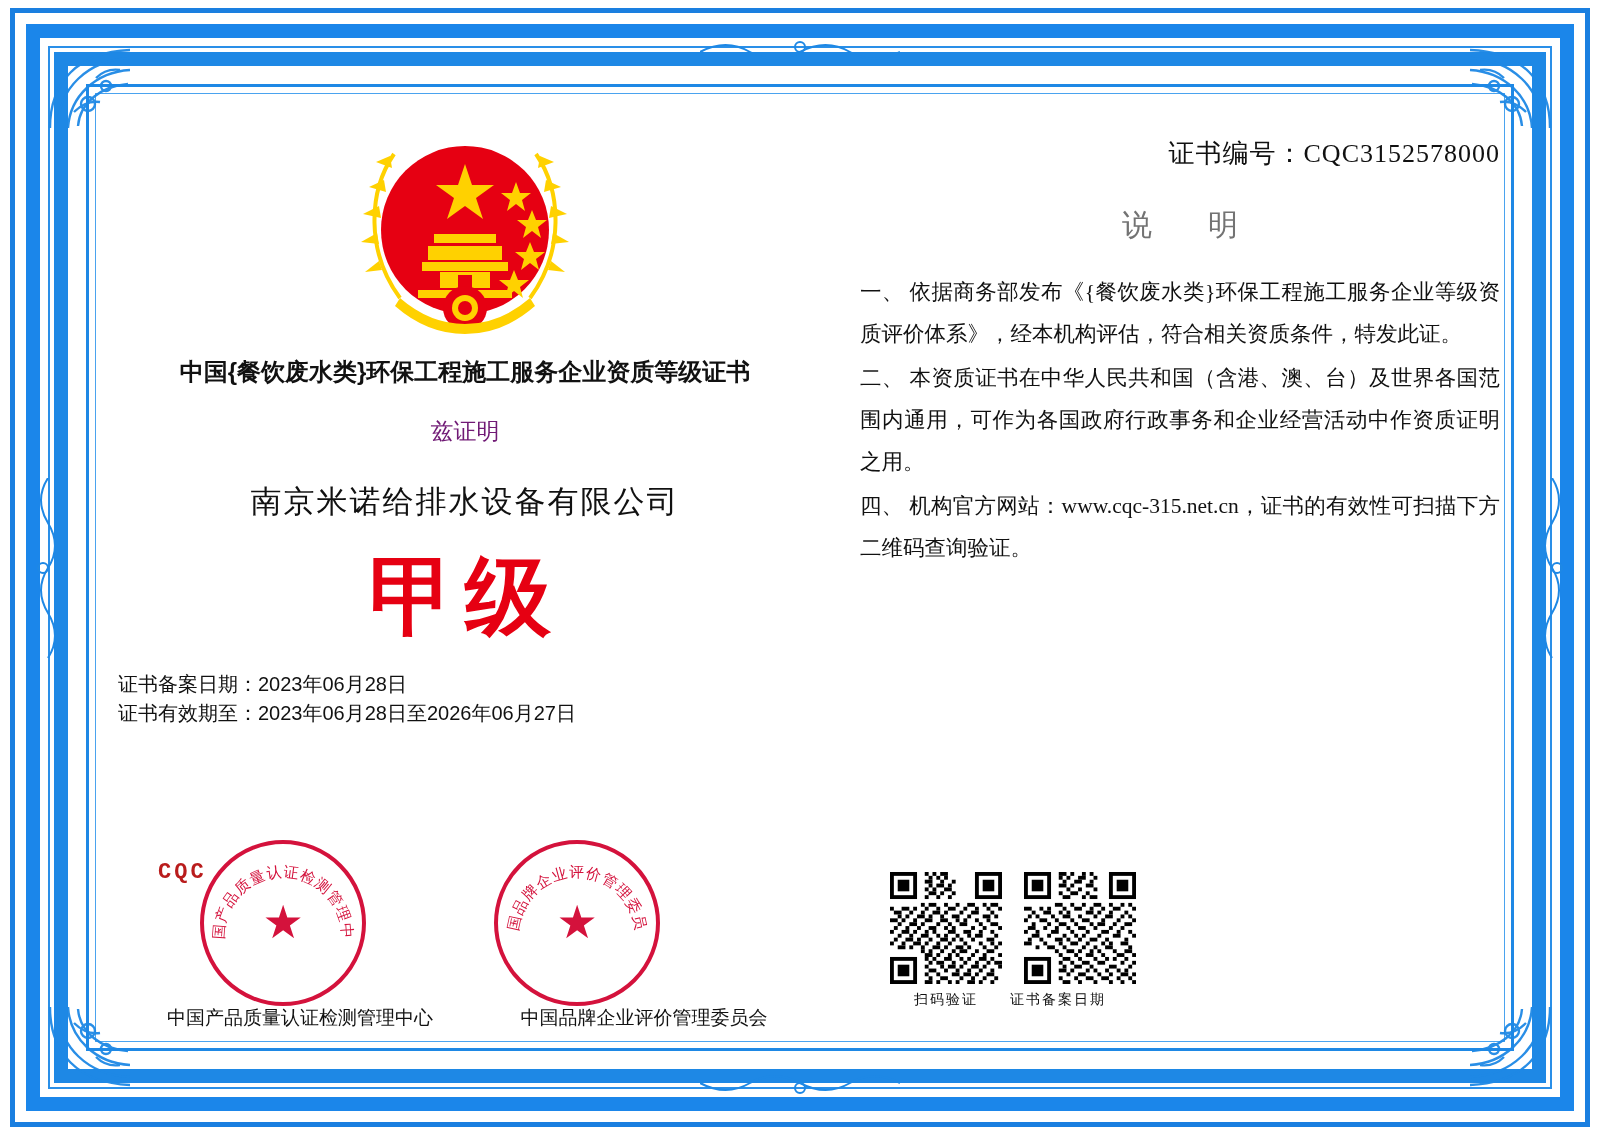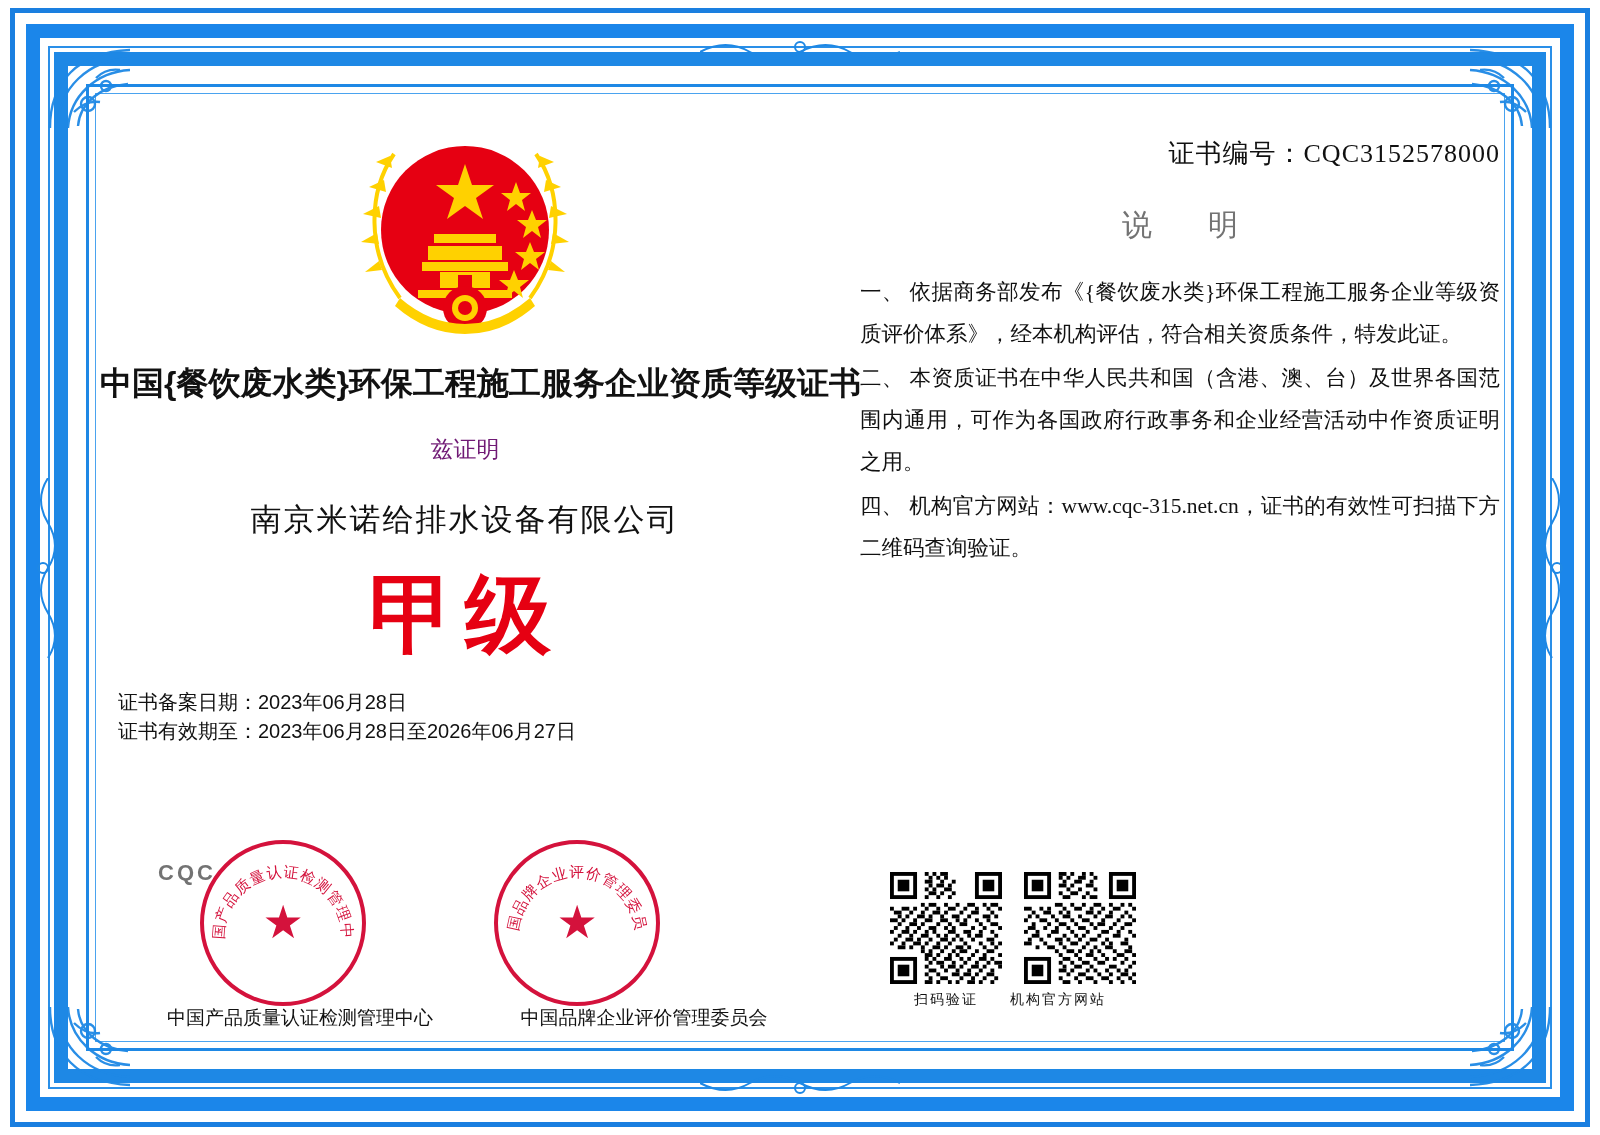--- a/index.html
+++ b/index.html
@@ -103,24 +103,24 @@
   }
 
   .emblem {
     margin-top: 22px;
     width: 100%;
     display: flex;
     justify-content: center;
   }
 
   .cert-title {
-    margin-top: 12px;
+    margin-top: 6px;
     font-family: "Liberation Sans", "DejaVu Sans", sans-serif;
     font-weight: bold;
-    font-size: 32px;
+    font-size: 24px;
     letter-spacing: 0px;
     color: #111111;
     white-space: nowrap;
   }
 
   .hereby {
     margin-top: 28px;
     font-family: Liberation Mono, monospace;
     font-size: 23px;
     color: #701a75;
@@ -153,24 +153,24 @@
     font-family: "Liberation Sans", "DejaVu Sans", sans-serif;
     font-size: 20px;
     color: #111111;
     line-height: 1.45;
   }
 
   .cqc-mark {
     position: absolute;
     left: 58px;
     top: 760px;
-    font-family: Liberation Sans, sans-serif;
+    font-family: Liberation Mono, monospace;
     font-weight: bold;
     font-size: 22px;
-    color: #737373;
+    color: #b91c1c;
     letter-spacing: 3px;
   }
 
   
   .seals {
     position: absolute;
     left: 0;
     right: 0;
     top: 740px;
     height: 160px;
@@ -871,19 +871,19 @@
                 <rect x="14" y="28" width="1" height="1"></rect>
                 <rect x="18" y="28" width="1" height="1"></rect>
                 <rect x="22" y="28" width="1" height="1"></rect>
                 <rect x="25" y="28" width="1" height="1"></rect>
                 <rect x="28" y="28" width="1" height="1"></rect>
             </g>
           </svg>
         </div>
         <div class="qr-labels">
           <div class="qr-label">扫码验证</div>
-          <div class="qr-label">机构官方网站</div>
+          <div class="qr-label">证书备案日期</div>
         </div>
       </div>
 
     </div>
   </div>
 </div>
 
 </body></html>

